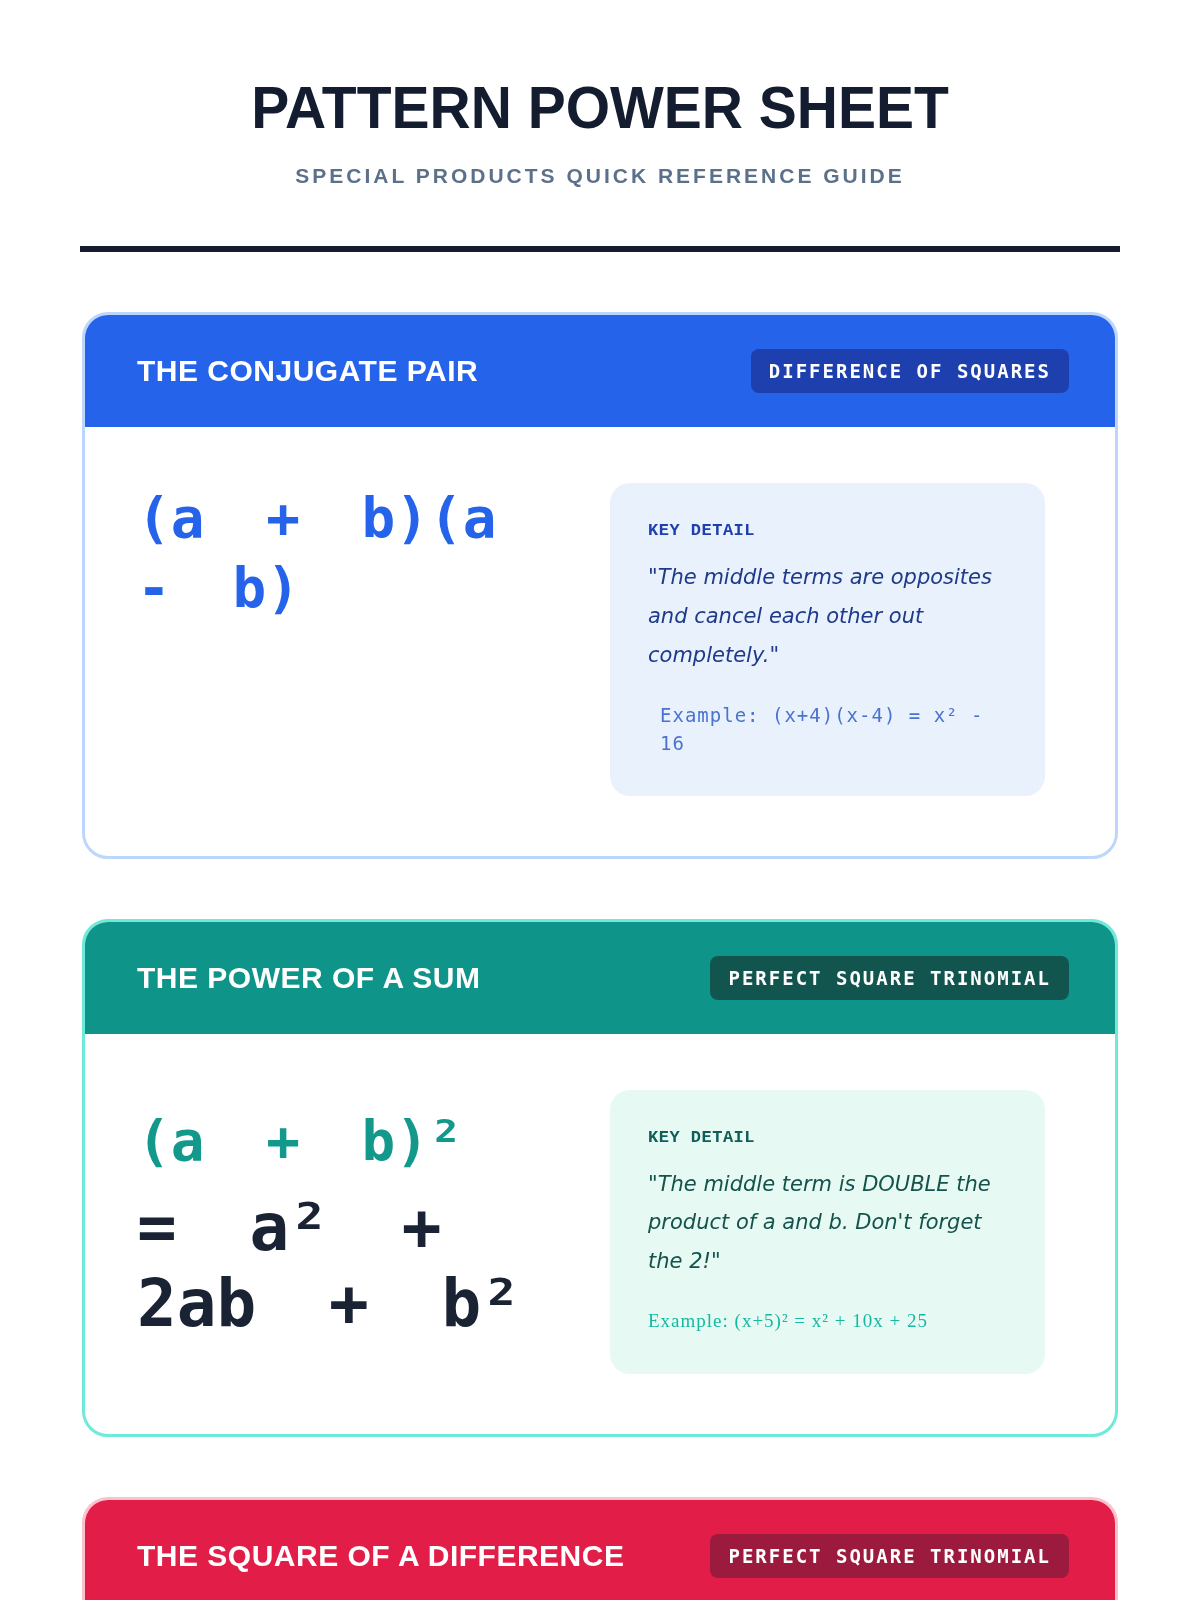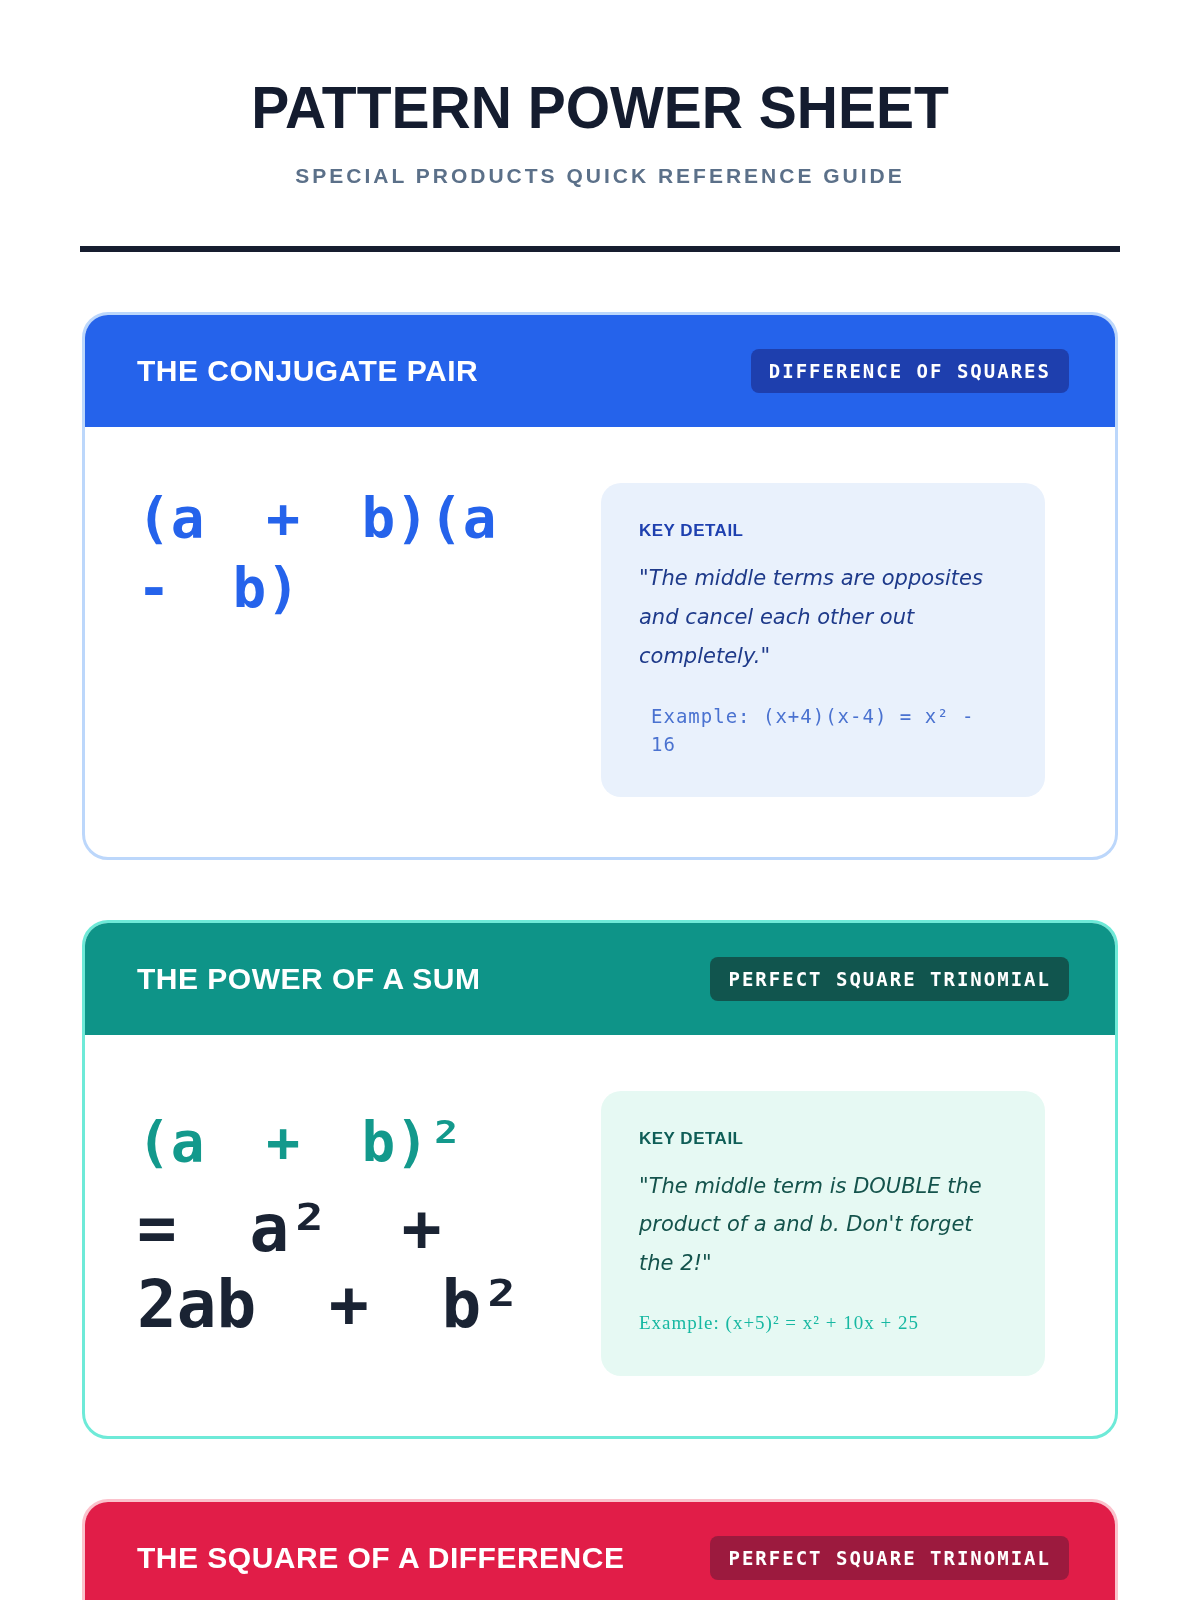--- a/index.html
+++ b/index.html
@@ -57,21 +57,21 @@
     font-family: "DejaVu Sans Mono", monospace;
     font-weight: 700;
     font-size: 19px;
     letter-spacing: 2px;
     padding: 11px 18px;
     border-radius: 8px;
     white-space: nowrap;
   }
   .card-body {
     display: flex;
-    gap: 34px;
+    gap: 43px;
     padding: 56px 70px 60px 52px;
   }
   .formula-col { width: 430px; flex: none; }
   .formula-lhs {
     font-family: "DejaVu Sans Mono", monospace;
     font-weight: 700;
     font-size: 56px;
     line-height: 1.25;
     word-spacing: 0.5em;
   }
@@ -84,21 +84,21 @@
     color: #1a2333;
     margin-top: 14px;
   }
   .detail-box {
     flex: 1;
     border-radius: 20px;
     padding: 38px;
     align-self: flex-start;
   }
   .detail-label {
-    font-family: Liberation Sans, sans-serif;
+    font-family: Liberation Mono, monospace;
     font-size: 17px;
     font-weight: 700;
     letter-spacing: 0.5px;
     margin-bottom: 18px;
   }
   .detail-quote {
     font-family: "DejaVu Sans", sans-serif;
     font-style: italic;
     font-size: 21px;
     line-height: 1.85;

